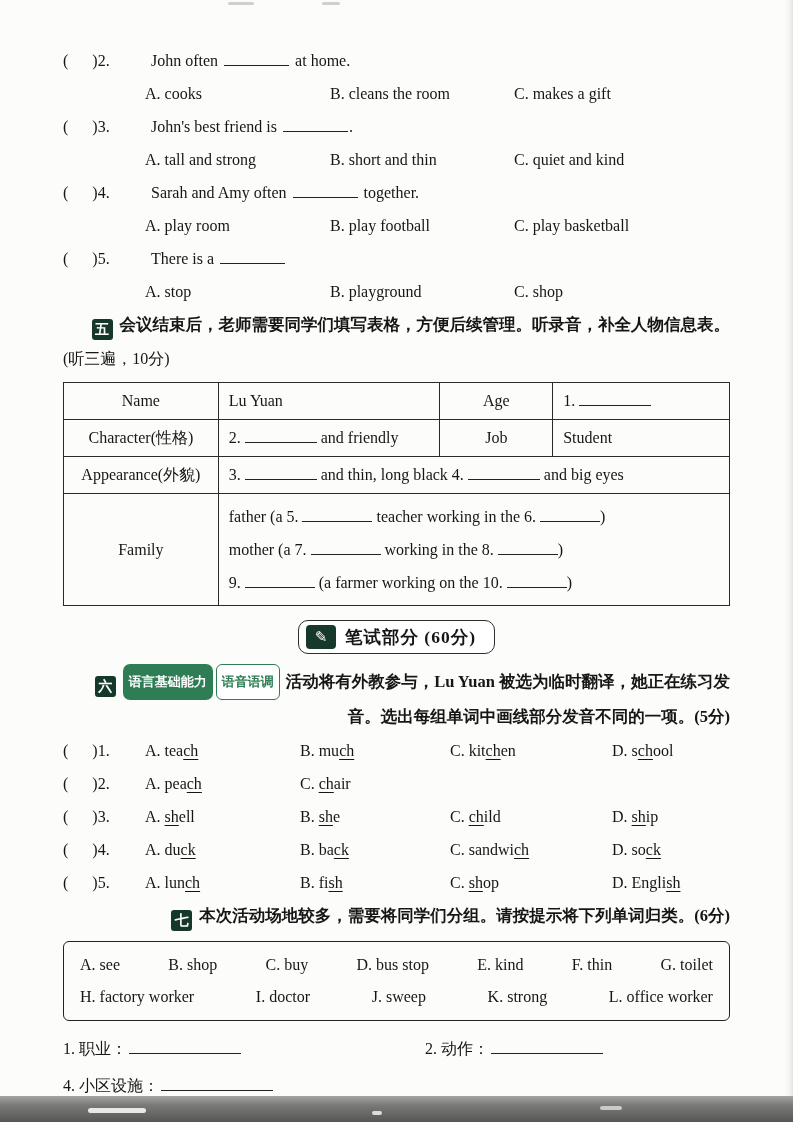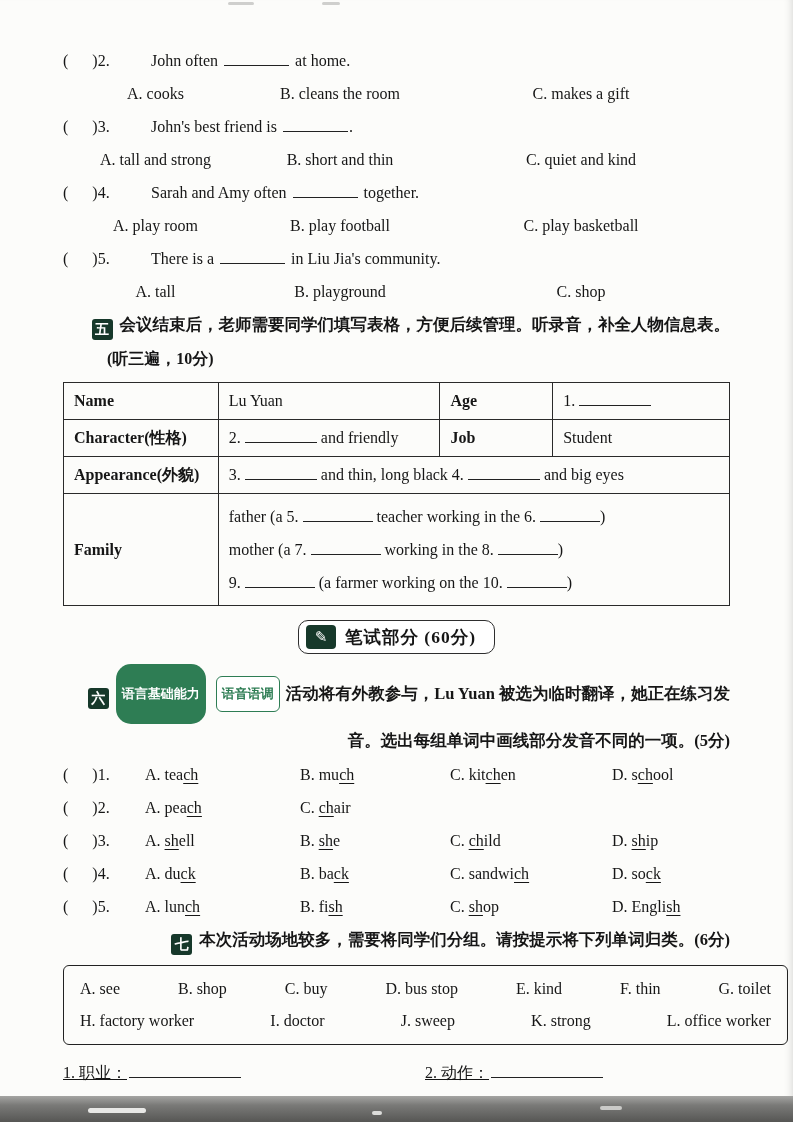--- a/index.html
+++ b/index.html
@@ -13,77 +13,77 @@
   .content { padding:44px 63px 0 63px; }
 
   
   .paren { display:inline-block; width:82px; white-space:pre; flex:none; }
   .blank { display:inline-block; border-bottom:1.2px solid #222; height:.95em; vertical-align:baseline; }
   .w65 { width:65px; } .w72 { width:72px; } .w70 { width:70px; } .w60 { width:60px; } .w112 { width:112px; }
   .tight { margin-left:-5px; }
 
   
   .q-line { display:flex; align-items:baseline; gap:6px; line-height:33px; }
-  .opts3 { display:grid; grid-template-columns:185px 184px 1fr; line-height:33px;text-align:center; }
+  .opts3 { display:grid; grid-template-columns:185px 184px 1fr; margin-left:82px; line-height:33px; }
 
   
   .sec-intro { line-height:34px; font-weight:bold; font-size:16.5px;text-align:right; }
   .marker {
     display:inline-flex; align-items:center; justify-content:center;
     width:21px; height:21px; border-radius:3px; background:#16382a; color:#fff;
     font-family:"Liberation Sans",sans-serif; font-size:14px; font-weight:bold;
     vertical-align:-4px; margin-right:7px;
   }
-  .note-line { line-height:33px; font-weight:bold;margin-left:44px; }
+  .note-line { line-height:33px; font-weight:normal; }
 
   
   table.info { border-collapse:collapse; width:667px; margin-top:7px; }
   table.info td { border:1.5px solid #2a2a2a; padding:6px 10px; line-height:24px; }
-  td.lbl { text-align:left; font-weight:bold; }
+  td.lbl { text-align:center; font-weight:normal; }
   .fam-line { line-height:33px; white-space:nowrap; }
 
   
   .badge-wrap { text-align:center; margin:14px 0 10px 0; }
   .badge {
     display:inline-flex; align-items:center; gap:9px;
     border:1.6px solid #2e2e2e; border-radius:10px; background:#fff;
     padding:4px 18px 4px 7px;
   }
   .badge-icon {
     width:30px; height:24px; border-radius:4px; background:#17392b; color:#fff;
     display:flex; align-items:center; justify-content:center; font-size:15px;
     font-family:"DejaVu Sans",sans-serif;
   }
   .badge-title { font-weight:bold; font-size:17.5px; letter-spacing:1px; }
 
   
   .tag1 {
-    display:inline-block; background:#2e7d54; color:#fff; border-radius:15px;
+    display:inline-block; background:#2e7d54; color:#fff; border-radius:7px;
     font-family:"Liberation Sans",sans-serif; font-size:13px; font-weight:bold;
-    padding:13px 6px; margin-right:10px; vertical-align:1px;
+    padding:1px 6px; margin-right:3px; vertical-align:1px;
   }
   .tag2 {
     display:inline-block; background:#fff; color:#2e7d54; border:1.3px solid #2e7d54; border-radius:6px;
     font-family:"Liberation Sans",sans-serif; font-size:13px; font-weight:bold;
     padding:0 5px; margin-right:6px; vertical-align:1px;
   }
 
   
   .p-row { display:grid; grid-template-columns:82px 155px 150px 162px 1fr; line-height:33px; align-items:baseline; }
   .u { text-decoration:underline; text-underline-offset:3px; text-decoration-thickness:1px; }
 
   
   .word-box {
-    border:1.8px solid #222; border-radius:6px; width:725px;
+    border:1.8px solid #222; border-radius:6px; width:667px;
     padding:7px 16px; margin:8px 0 12px 0; line-height:32px;
   }
   .wb-line { display:flex; justify-content:space-between; }
 
   
-  .cat-grid { display:grid; grid-template-columns:362px 1fr; row-gap:5px; line-height:32px;text-decoration:underline; }
+  .cat-grid { display:grid; grid-template-columns:362px 1fr; row-gap:5px; line-height:32px; }
   .cat-item { display:flex; align-items:baseline; gap:2px; }
 
   
   .scan-top-a, .scan-top-b { position:absolute; top:2px; height:3px; background:#cfcfcd; border-radius:2px; }
   .scan-top-a { left:228px; width:26px; } .scan-top-b { left:322px; width:18px; }
   .scan-bottom {
     position:absolute; left:0; right:0; bottom:0; height:26px;
     background:linear-gradient(180deg,#a5a5a3 0%,#7a7a78 35%,#565654 100%);
   }
   .scan-bottom .dash1 { position:absolute; left:88px; top:12px; width:58px; height:5px; background:#e8e8e6; border-radius:3px; }
@@ -139,24 +139,23 @@
         <span>B. play football</span>
         <span>C. play basketball</span>
       </div>
     </div>
 
     <div>
       <div class="q-line">
         <span class="paren">(      )5.</span>
           <span>There is a</span>
           <span class="blank w65"></span>
-          <span>in Liu Jia's community.</span>
-      </div>
-      <div class="opts3">
-        <span>A. tall</span>
+      </div>
+      <div class="opts3">
+        <span>A. stop</span>
         <span>B. playground</span>
         <span>C. shop</span>
       </div>
     </div>
 
     <div class="sec-intro">
       <span class="marker">五</span><span>会议结束后，老师需要同学们填写表格，方便后续管理。听录音，补全人物信息表。</span>
     </div>
     <div class="note-line">(听三遍，10分)</div>
 

